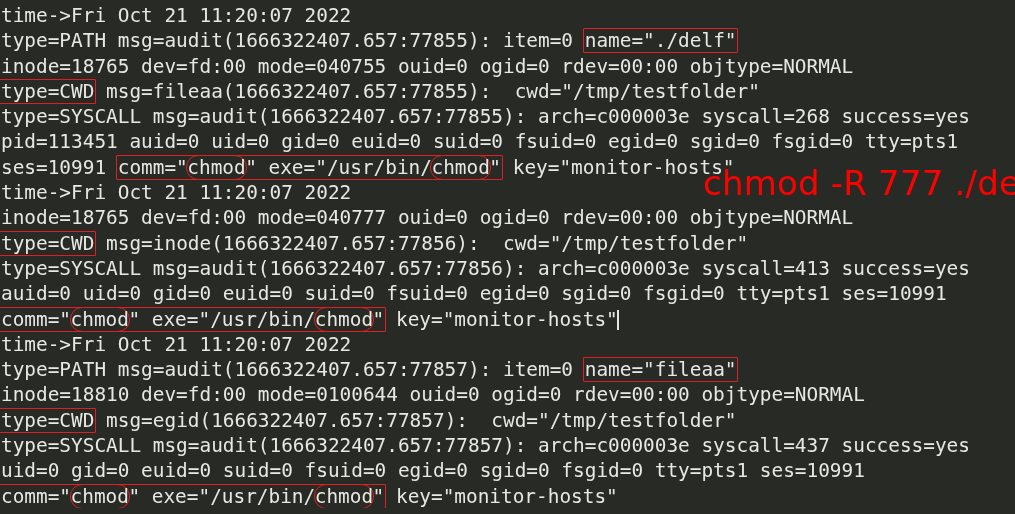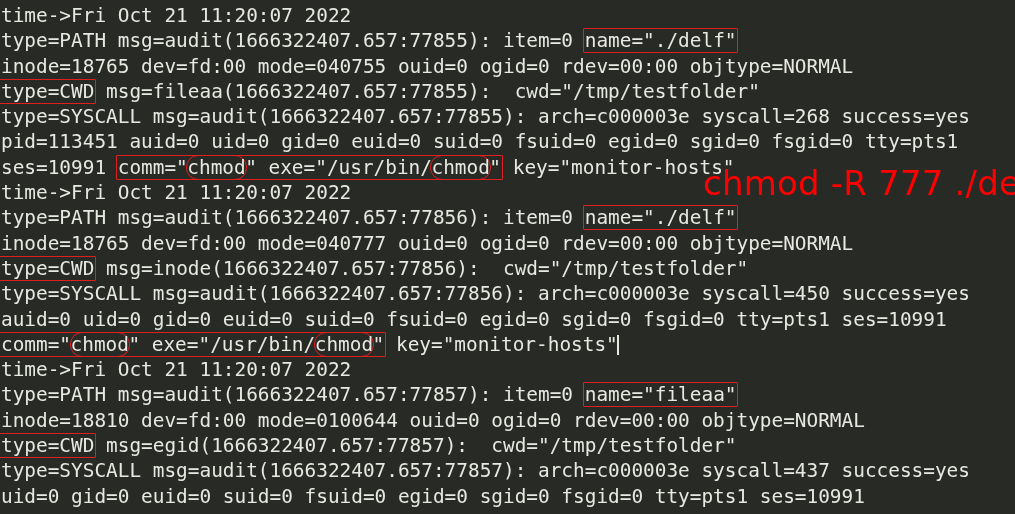--- a/index.html
+++ b/index.html
@@ -72,27 +72,26 @@
   <div class="line"><span class="box">type=CWD</span><span> msg=fileaa(1666322407.657:77855):  cwd="/tmp/testfolder"</span></div>
 
   <div class="line"><span>type=SYSCALL msg=audit(1666322407.657:77855): arch=c000003e syscall=268 success=yes</span></div>
 
   <div class="line"><span>pid=113451 auid=0 uid=0 gid=0 euid=0 suid=0 fsuid=0 egid=0 sgid=0 fsgid=0 tty=pts1</span></div>
 
   <div class="line"><span>ses=10991 </span><span class="box"><span>comm="</span><span class="box-inner">chmod</span><span>" exe="/usr/bin/</span><span class="box-inner">chmod</span><span>"</span></span><span> key="monitor-hosts"</span></div>
 
   <div class="line"><span>time-&gt;Fri Oct 21 11:20:07 2022</span></div>
 
-  <div class="line"><span>type=PATH msg=audit(1666322407.657:77856): item=0 </span><span class="box">name="./delf"</span></div>
 
   <div class="line"><span>inode=18765 dev=fd:00 mode=040777 ouid=0 ogid=0 rdev=00:00 objtype=NORMAL</span></div>
 
   <div class="line"><span class="box">type=CWD</span><span> msg=inode(1666322407.657:77856):  cwd="/tmp/testfolder"</span></div>
 
-  <div class="line"><span>type=SYSCALL msg=audit(1666322407.657:77856): arch=c000003e syscall=450 success=yes</span></div>
+  <div class="line"><span>type=SYSCALL msg=audit(1666322407.657:77856): arch=c000003e syscall=413 success=yes</span></div>
 
   <div class="line"><span>auid=0 uid=0 gid=0 euid=0 suid=0 fsuid=0 egid=0 sgid=0 fsgid=0 tty=pts1 ses=10991</span></div>
 
   <div class="line"><span class="box"><span>comm="</span><span class="box-inner">chmod</span><span>" exe="/usr/bin/</span><span class="box-inner">chmod</span><span>"</span></span><span> key="monitor-hosts"</span><span class="cursor"></span></div>
 
   <div class="line"><span>time-&gt;Fri Oct 21 11:20:07 2022</span></div>
 
   <div class="line"><span>type=PATH msg=audit(1666322407.657:77857): item=0 </span><span class="box">name="fileaa"</span></div>
 
   <div class="line"><span>inode=18810 dev=fd:00 mode=0100644 ouid=0 ogid=0 rdev=00:00 objtype=NORMAL</span></div>

